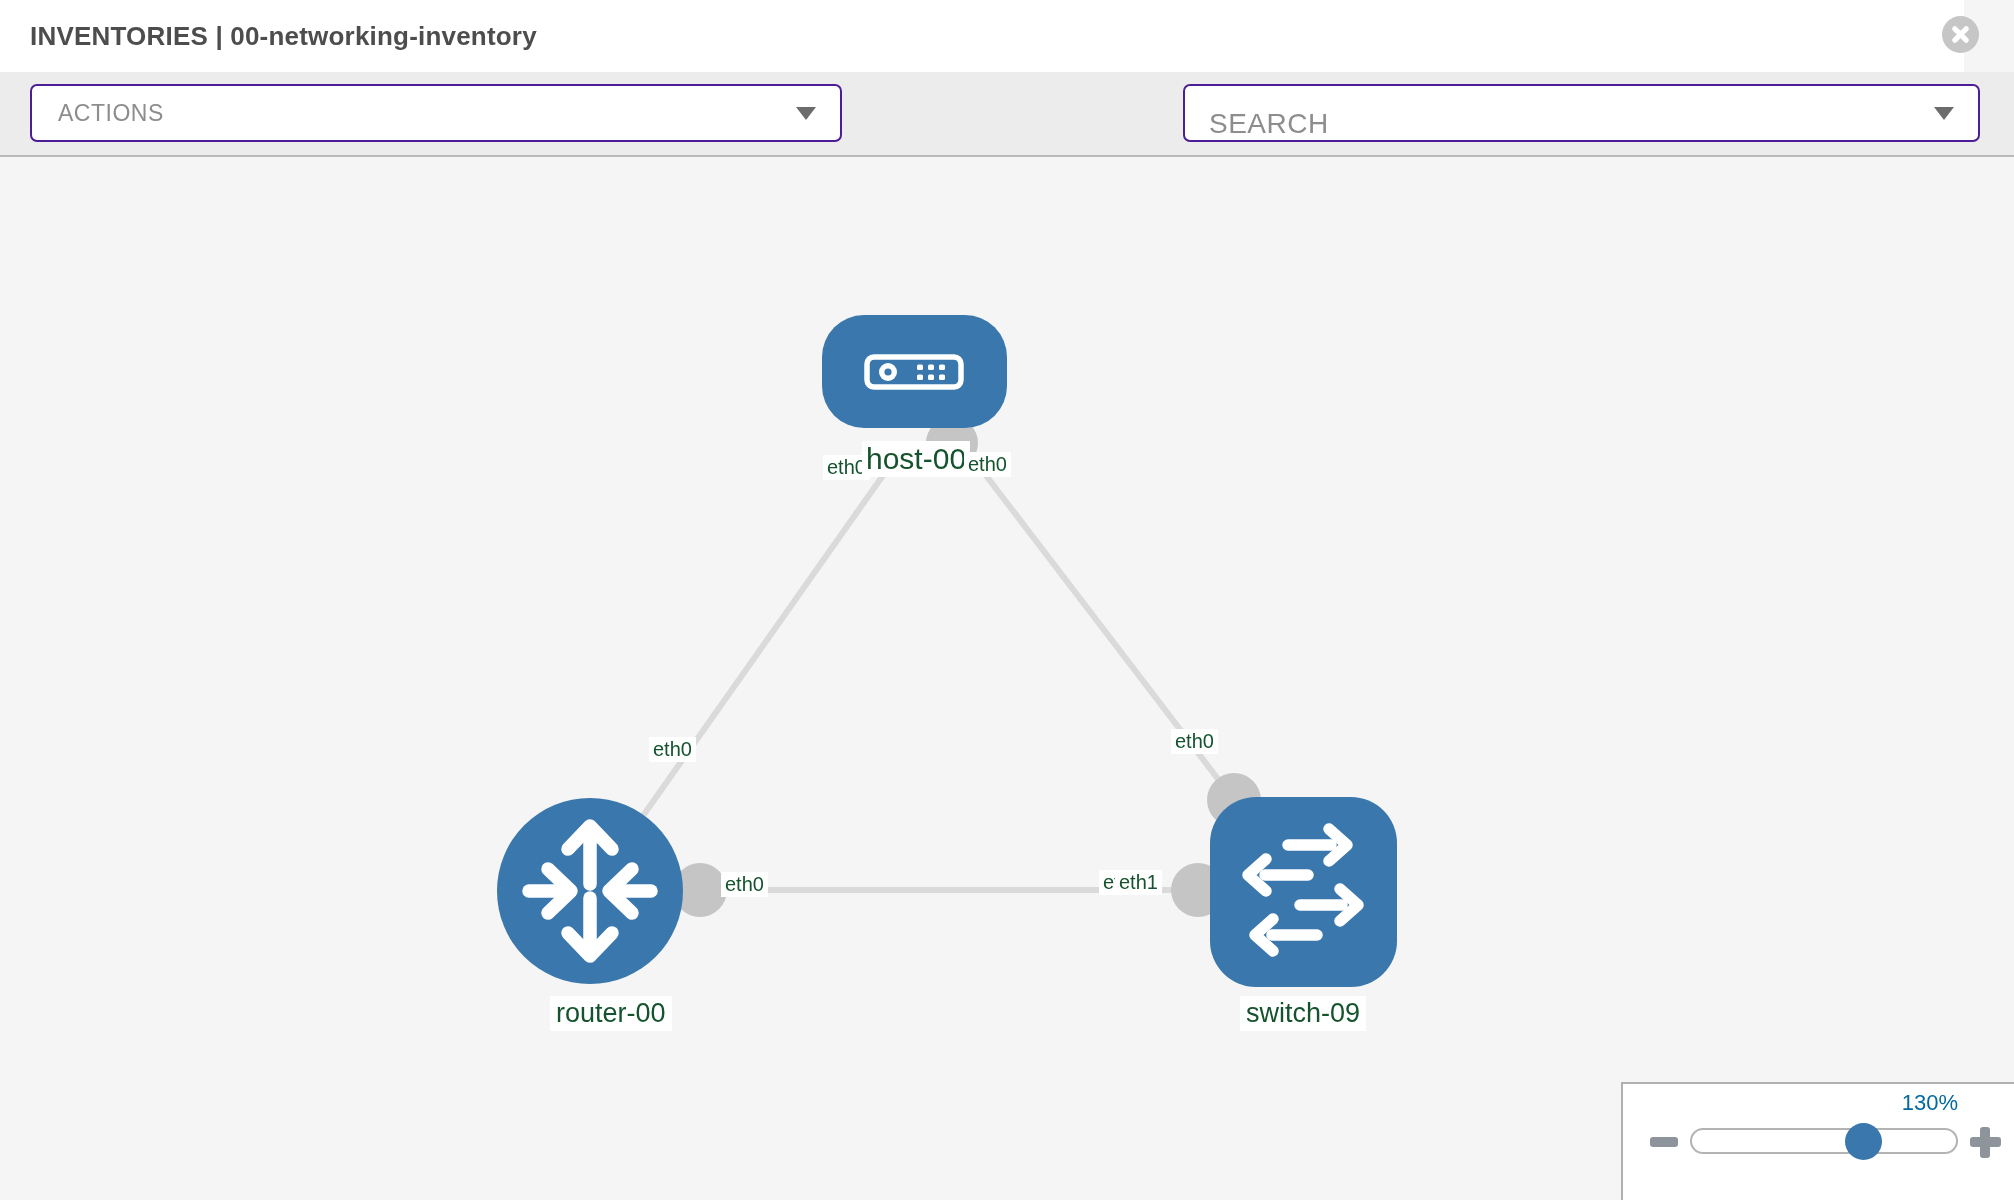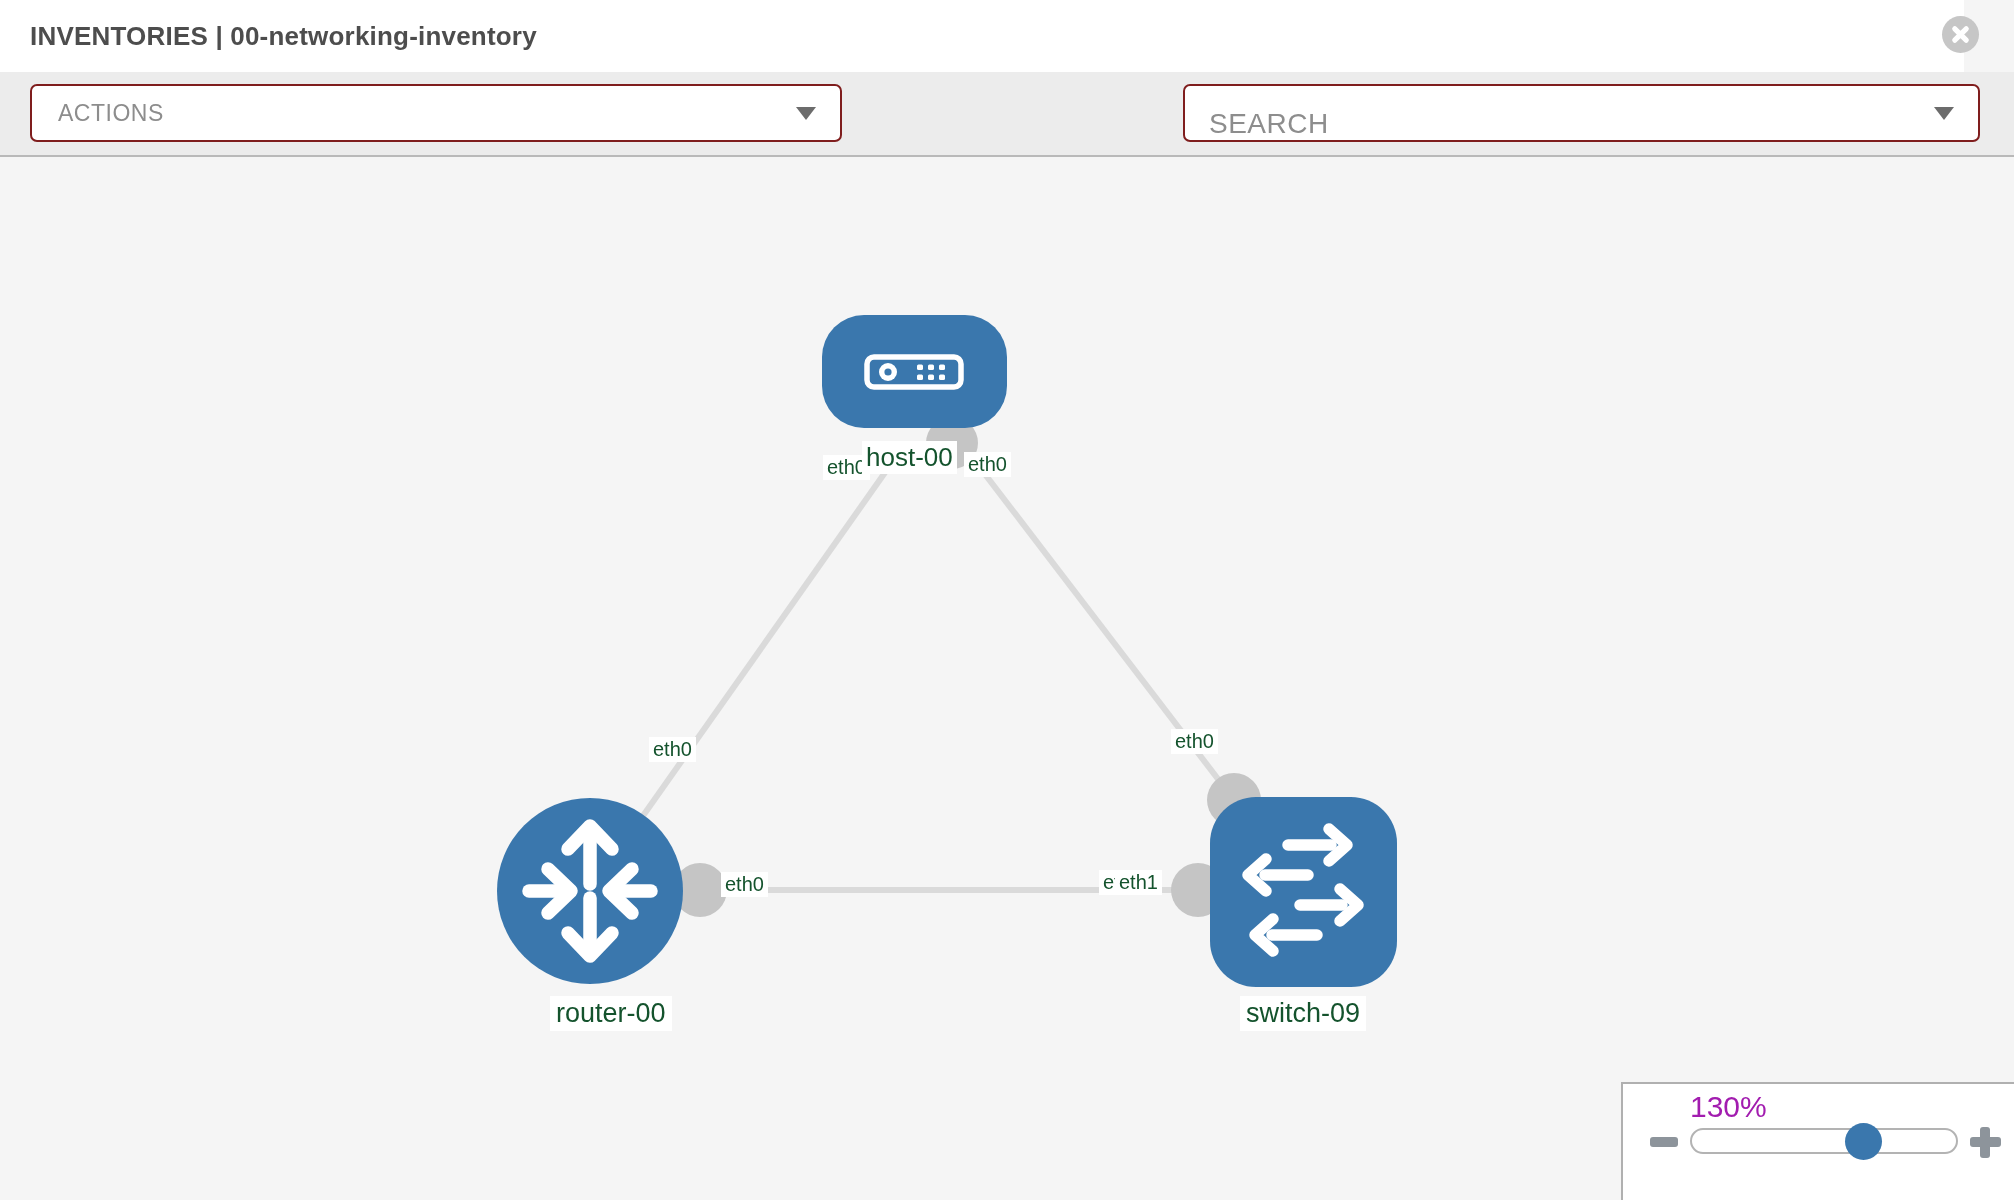--- a/index.html
+++ b/index.html
@@ -7,21 +7,21 @@
   body { font-family:"Liberation Sans", sans-serif; background:#fff; }
   .app { position:relative; width:2014px; height:1222px; background:#f5f5f5; overflow:hidden; }
 
   
   .topbar { position:absolute; left:0; top:0; width:1964px; height:72px; background:#ffffff; z-index:20; }
   .page-title { position:absolute; left:30px; top:0; line-height:72px; font-size:26px; font-weight:bold; color:#4d4d4d; letter-spacing:0.2px; }
   .close-btn { position:absolute; left:1942px; top:16px; width:37px; height:37px; border-radius:50%; background:#c6c6c6; display:flex; align-items:center; justify-content:center; cursor:pointer; }
 
   
   .toolbar { position:absolute; left:0; top:72px; width:2014px; height:85px; background:#ececec; border-bottom:2px solid #b9b9b9; z-index:20; }
-  .combo { position:absolute; top:12px; height:58px; background:#fff; border:2px solid #7f1d1d; border-radius:7px; display:flex; align-items:center; cursor:pointer; }
+  .combo { position:absolute; top:12px; height:58px; background:#fff; border:2px solid #4c1d95; border-radius:7px; display:flex; align-items:center; cursor:pointer; }
   .combo-actions { left:30px; width:812px; }
   .combo-search { left:1183px; width:797px; }
   .combo-text { margin-left:26px; font-size:23px; color:#8d8d8d; letter-spacing:0.5px; }
   .caret { position:absolute; right:24px; top:50%; margin-top:-6px; width:0; height:0;
            border-left:10px solid transparent; border-right:10px solid transparent; border-top:13px solid #6c6c6c; }
   .search-input { flex:1; margin-left:24px; margin-right:60px; border:none; outline:none; background:transparent;
                   font-family:"Liberation Sans",sans-serif; font-size:28px; color:#8d8d8d; letter-spacing:0.5px;margin-top:22px; }
   .search-input::placeholder { color:#8d8d8d; opacity:1; }
   .tool-icon { position:absolute; top:95px; width:38px; height:38px; color:#68737d; cursor:pointer; }
   .tool-icon svg { width:100%; height:100%; }
@@ -31,27 +31,27 @@
   
   .graph-svg { position:absolute; left:0; top:0; width:2014px; height:1222px; z-index:1; }
   .node { position:absolute; background:#3a77ad; z-index:3; cursor:pointer; }
   .node svg { position:absolute; }
   .node-host { left:822px; top:315px; width:185px; height:113px; border-radius:42px; }
   .node-router { left:497px; top:798px; width:186px; height:186px; border-radius:50%; }
   .node-switch { left:1210px; top:797px; width:187px; height:190px; border-radius:46px; }
 
   .g-label { position:absolute; z-index:5; background:#ffffff; color:#14532d; white-space:nowrap; }
   .lbl-node { font-size:27px; padding:2px 6px; }
-  .lbl-host { font-size:26px; padding:1px 4px; }
+  .lbl-host { font-size:30px; padding:1px 4px; }
   .lbl-eth { font-size:20px; padding:1px 4px; }
   .lbl-clip { width:27px; overflow:hidden; }
 
   
   .zoom-panel { position:absolute; left:1621px; top:1082px; width:395px; height:142px; background:#fff; border:2px solid #b0b0b0; z-index:10; }
-  .zoom-level { position:absolute; left:1690px; top:1090px; width:268px; text-align:left; font-size:30px; color:#a21caf; z-index:11; }
+  .zoom-level { position:absolute; left:1690px; top:1090px; width:268px; text-align:right; font-size:22px; color:#0369a1; z-index:11; }
   .zoom-minus { position:absolute; left:1650px; top:1137px; width:28px; height:10px; background:#8d949b; border-radius:3px; z-index:11; cursor:pointer; }
   .zoom-plus { position:absolute; left:1970px; top:1127px; width:31px; height:31px; z-index:11; cursor:pointer; }
   .zoom-plus .bar-h { position:absolute; left:0; top:10px; width:31px; height:10px; background:#8d949b; border-radius:3px; }
   .zoom-plus .bar-v { position:absolute; left:10px; top:0; width:10px; height:31px; background:#8d949b; border-radius:3px; }
   .zoom-track { position:absolute; left:1690px; top:1128px; width:268px; height:26px; background:#fff; border:2px solid #b3b3b3; border-radius:14px; z-index:11; cursor:pointer; }
   .zoom-thumb { position:absolute; left:1845px; top:1123px; width:37px; height:37px; border-radius:50%; background:#3a77ad; z-index:12; cursor:pointer; }
 </style>
 </head>
 <body>
 

